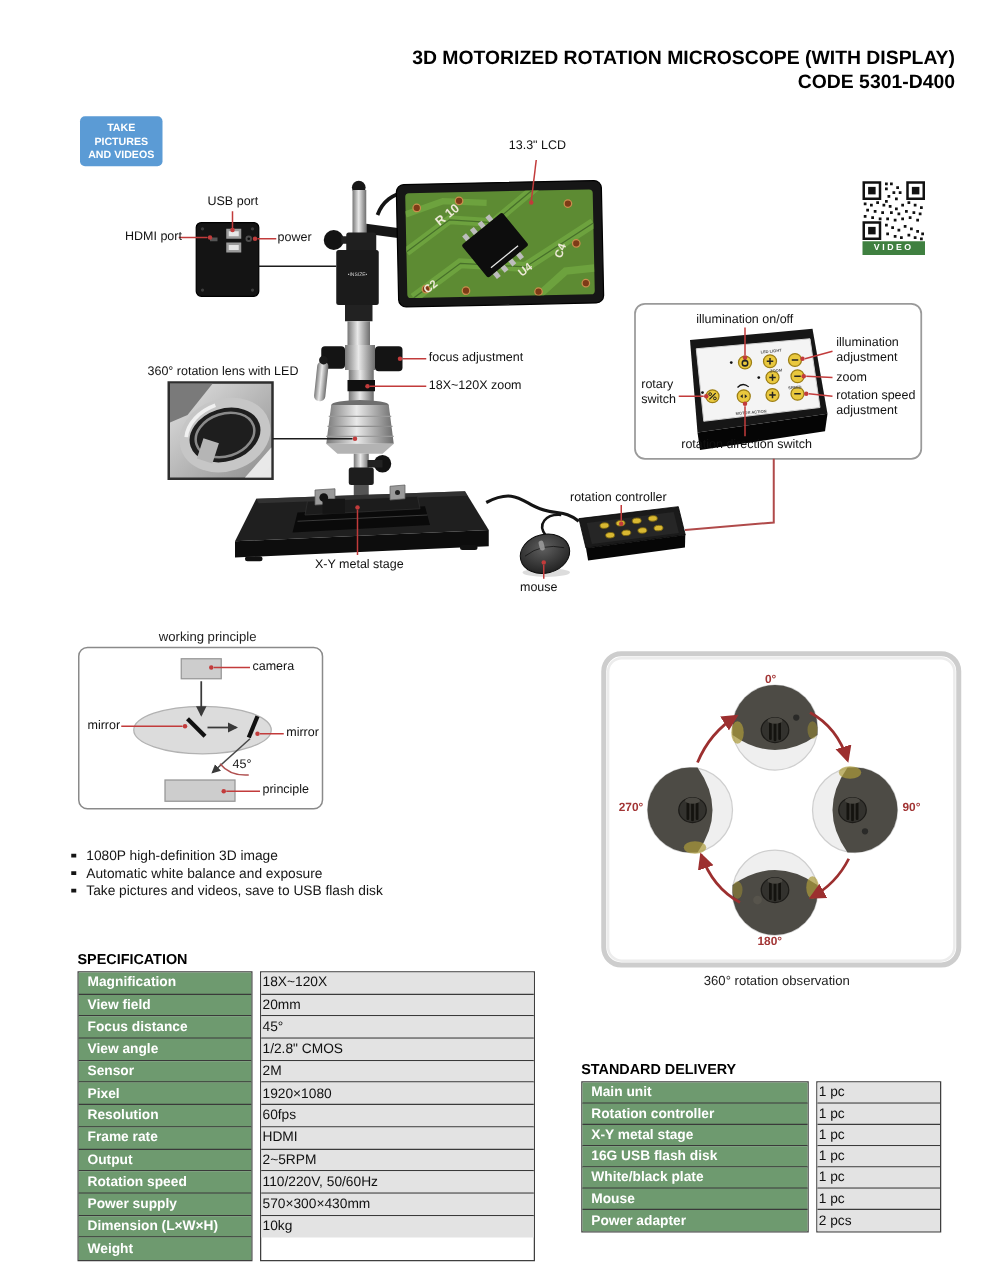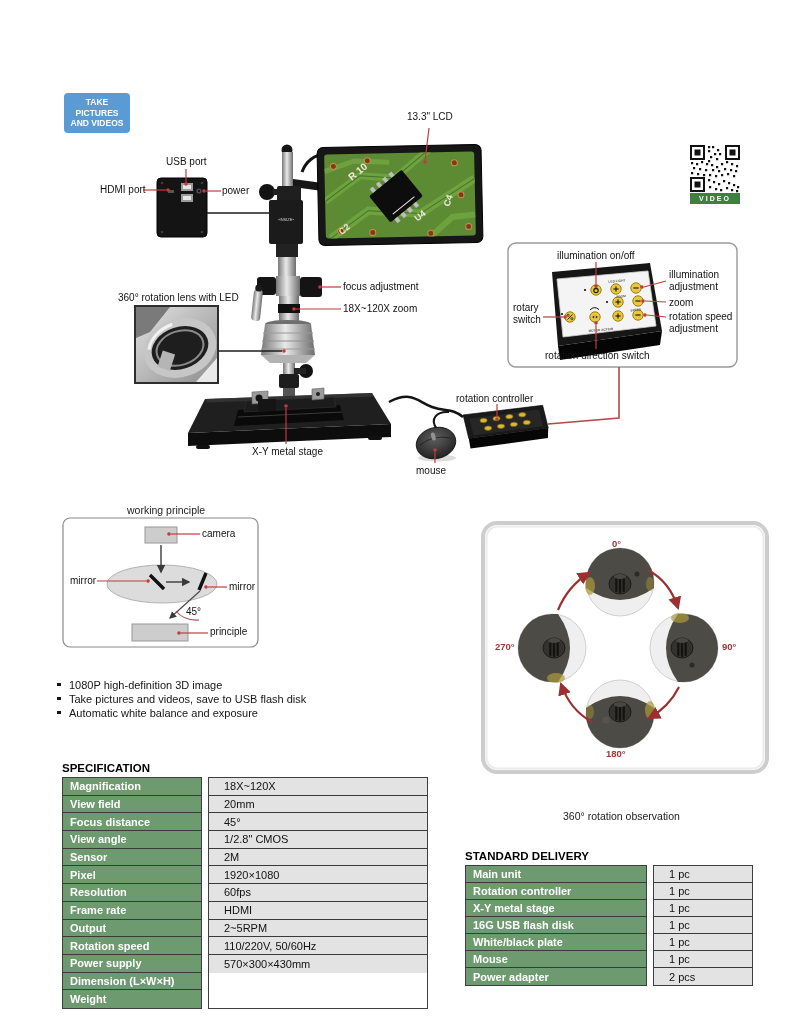--- a/index.html
+++ b/index.html
@@ -19,23 +19,23 @@
   .bullets li{position:relative;padding-left:13px;}
   .bullets li::before{content:"";position:absolute;left:1px;top:4.5px;width:3.5px;height:3.5px;background:#151515;}
   .section-title{position:absolute;font-weight:bold;font-size:11.5px;color:#000;}
   .dtable{position:absolute;display:flex;gap:6px;}
   .col{border:1.5px solid #3f3f3f;}
   .trow{display:flex;align-items:center;box-sizing:border-box;border-bottom:1.5px solid #3a3a3a;font-size:11px;text-align:right;}
   .trow:last-child{border-bottom:none;}
   .spec .trow{height:17.7px;}
   .dely .trow{height:17px;}
   .tl{background:#6e9a6f;color:#fff;font-weight:bold;padding-left:7px;}
-  .tv{background:#e3e3e3;color:#111;padding-left:15px;}
+  .tv{background:#e3e3e3;color:#111;padding-left:1px;}
   .deg{position:absolute;font-size:9.5px;font-weight:bold;color:#a23535;}
-  .obs-caption{position:absolute;left:563px;top:779px;font-size:10.5px;color:#222;margin-top:31px;}
+  .obs-caption{position:absolute;left:563px;top:779px;font-size:10.5px;color:#222;}
   .wp-title{position:absolute;left:127px;top:504px;font-size:10.5px;color:#222;}
 </style>
 </head>
 <body>
 
 <div class="page">
 
 <svg class="art" width="800" height="1018" viewBox="0 0 800 1018">
   <defs>
     <linearGradient id="silver" x1="0" y1="0" x2="1" y2="0">
@@ -422,20 +422,22 @@
     <circle cx="596" cy="323" r="1.8"></circle>
         <circle cx="169" cy="534" r="1.8"></circle>
         <circle cx="148" cy="581" r="1.8"></circle>
     <circle cx="206" cy="587" r="1.8"></circle>
         <circle cx="179" cy="633" r="1.8"></circle>
   </g>
 </svg>
 
 <div class="badge" style="left:64px;top:93px;width:56px;">TAKE PICTURES
 AND VIDEOS</div>
+<div class="title">3D MOTORIZED ROTATION MICROSCOPE (WITH DISPLAY)
+CODE 5301-D400</div>
 <div class="video-bar">VIDEO</div>
 
 <div class="lbl" style="left:407px;top:111px;">13.3" LCD</div>
 <div class="lbl" style="left:166px;top:156px;">USB port</div>
 <div class="lbl" style="left:100px;top:184px;">HDMI port</div>
 <div class="lbl" style="left:222px;top:185px;">power</div>
 <div class="lbl" style="left:343px;top:281px;">focus adjustment</div>
 <div class="lbl" style="left:343px;top:303px;">18X~120X zoom</div>
 <div class="lbl" style="left:118px;top:292px;">360° rotation lens with LED</div>
 <div class="lbl" style="left:252px;top:446px;">X-Y metal stage</div>
@@ -460,22 +462,22 @@
 <div class="lbl" style="left:210px;top:626px;">principle</div>
 
 <div class="deg" style="left:612px;top:538px;">0°</div>
 <div class="deg" style="left:722px;top:641px;">90°</div>
 <div class="deg" style="left:606px;top:748px;">180°</div>
 <div class="deg" style="left:495px;top:641px;">270°</div>
 <div class="obs-caption">360° rotation observation</div>
 
 <ul class="bullets">
   <li>1080P high-definition 3D image</li>
+  <li>Automatic white balance and exposure</li>
   <li>Take pictures and videos, save to USB flash disk</li>
-  <li>Automatic white balance and exposure</li>
 </ul>
 
 <div class="section-title" style="left:62px;top:762px;">SPECIFICATION</div>
 <div class="dtable spec" style="left:62px;top:777px;">
   <div class="col" style="width:138px;">
     <div class="trow tl">Magnification</div>
     <div class="trow tl">View field</div>
     <div class="trow tl">Focus distance</div>
     <div class="trow tl">View angle</div>
     <div class="trow tl">Sensor</div>
@@ -493,20 +495,21 @@
     <div class="trow tv">20mm</div>
     <div class="trow tv">45°</div>
     <div class="trow tv">1/2.8" CMOS</div>
     <div class="trow tv">2M</div>
     <div class="trow tv">1920×1080</div>
     <div class="trow tv">60fps</div>
     <div class="trow tv">HDMI</div>
     <div class="trow tv">2~5RPM</div>
     <div class="trow tv">110/220V, 50/60Hz</div>
     <div class="trow tv">570×300×430mm</div>
+    <div class="trow tv">10kg</div>
   </div>
 </div>
 
 <div class="section-title" style="left:465px;top:850px;">STANDARD DELIVERY</div>
 <div class="dtable dely" style="left:465px;top:865px;">
   <div class="col" style="width:180px;">
     <div class="trow tl">Main unit</div>
     <div class="trow tl">Rotation controller</div>
     <div class="trow tl">X-Y metal stage</div>
     <div class="trow tl">16G USB flash disk</div>

